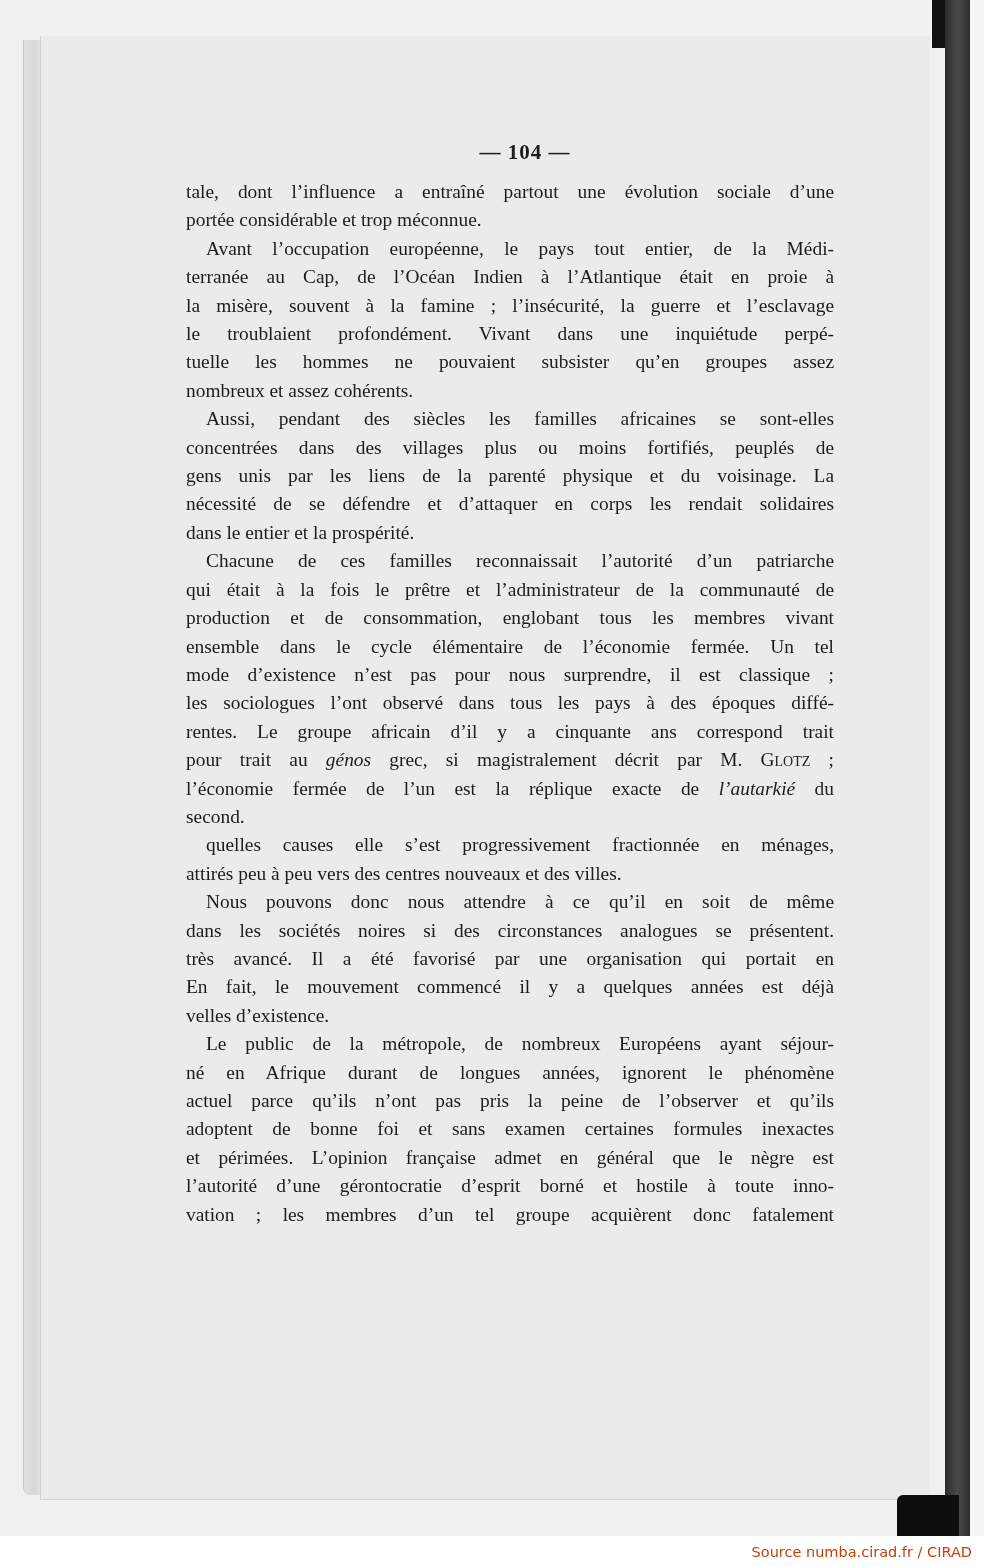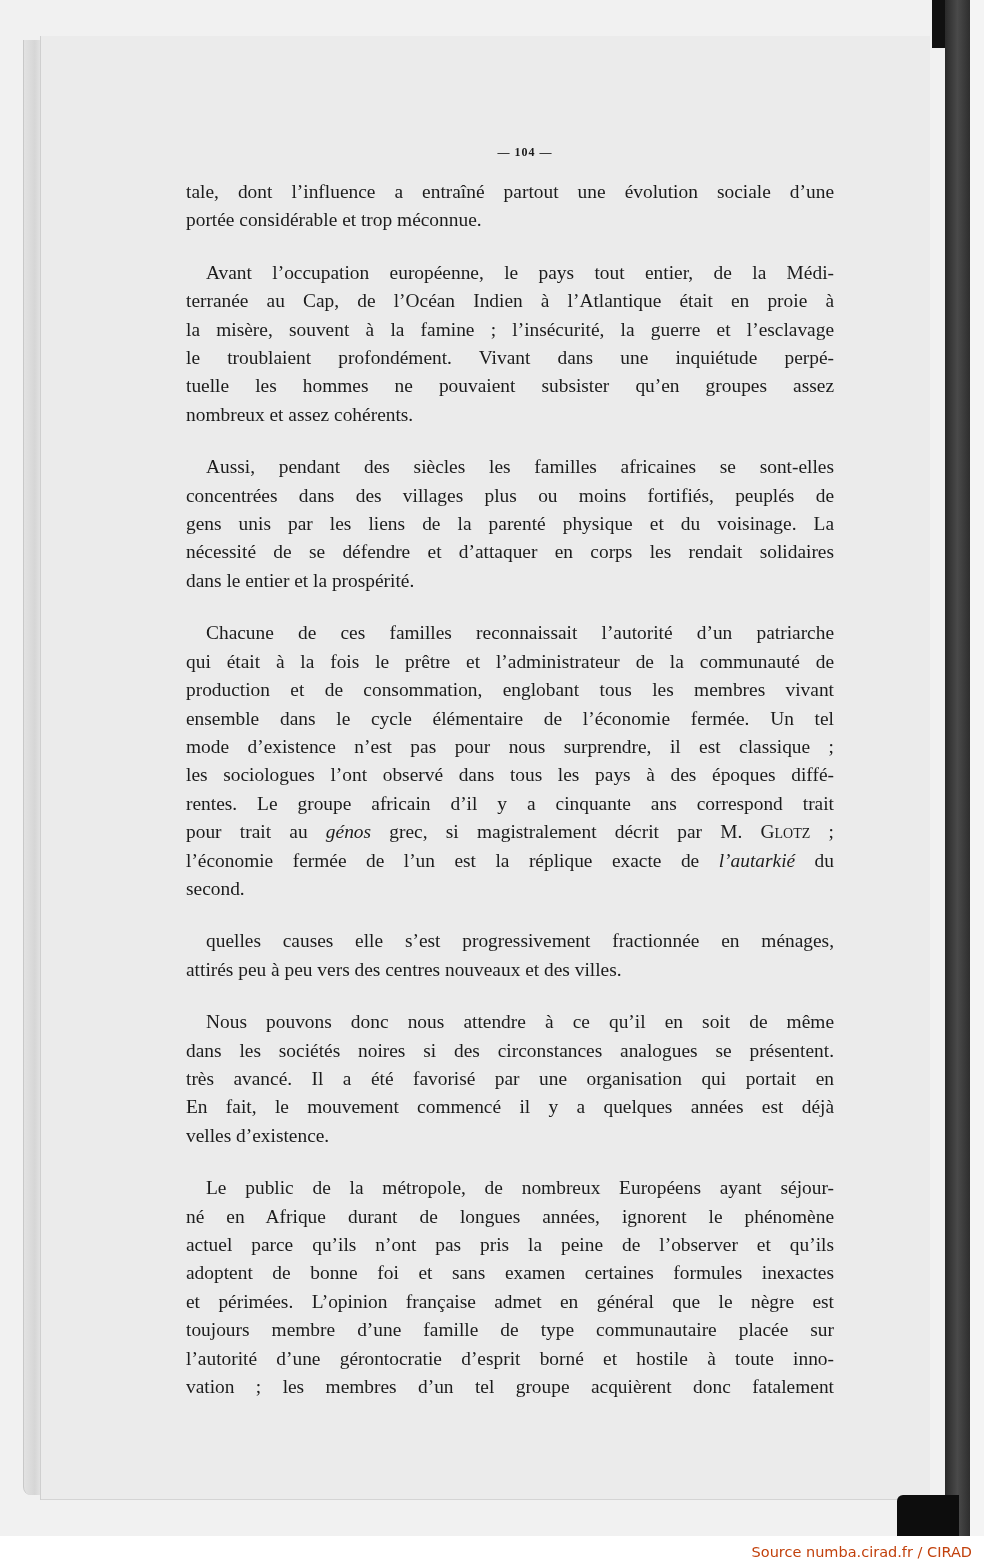--- a/index.html
+++ b/index.html
@@ -39,28 +39,28 @@
   .right-margin {
     position: absolute; left: 970px; top: 0; width: 14px; height: 1536px;
     background: #f4f4f4;
   }
   .text-block {
     position: absolute; left: 186px; top: 140px; width: 648px;
     color: #1c1c1c; font-size: 19.4px; line-height: 28.4px;
     text-align: justify;
   }
   .page-number {
-    text-align: center; font-weight: bold; font-size: 12px; line-height: 24px;
+    text-align: center; font-weight: bold; font-size: 21px; line-height: 24px;
     margin-bottom: 14px; padding-left: 30px; letter-spacing: 1px;
   }
   .para { margin: 0; text-indent: 20px; }
   .line { display: block; text-align: justify; text-align-last: justify; white-space: nowrap; }
   .line.last { text-align-last: left; }
   .para .line:first-child { padding-left: 0; }
-  .para.indent .line:first-child { padding-left: 20px; margin-top: 24px; }
+  .para.indent .line:first-child { padding-left: 20px; }
   .para { text-indent: 0; }
   .ital { font-style: italic; }
   .sc { font-variant: small-caps; }
   .footer {
     position: absolute; right: 12px; top: 1538px; height: 28px; line-height: 28px;
     font-family: "DejaVu Sans", sans-serif; font-size: 14.5px; color: #c2410c;
   }
 </style>
 </head>
 <body>
@@ -123,19 +123,18 @@
     <span class="line">En fait, le mouvement commencé il y a quelques années est déjà</span>
     <span class="line last">velles d’existence.</span>
   </p>
 
   <p class="para indent">
     <span class="line">Le public de la métropole, de nombreux Européens ayant séjour-</span>
     <span class="line">né en Afrique durant de longues années, ignorent le phénomène</span>
     <span class="line">actuel parce qu’ils n’ont pas pris la peine de l’observer et qu’ils</span>
     <span class="line">adoptent de bonne foi et sans examen certaines formules inexactes</span>
     <span class="line">et périmées. L’opinion française admet en général que le nègre est</span>
-    <span class="line">toujours membre d’une famille de type communautaire placée sur</span>
     <span class="line">l’autorité d’une gérontocratie d’esprit borné et hostile à toute inno-</span>
     <span class="line">vation ; les membres d’un tel groupe acquièrent donc fatalement</span>
   </p>
 </div>
 
 <div class="footer">Source numba.cirad.fr / CIRAD</div>
 
 </body></html>

